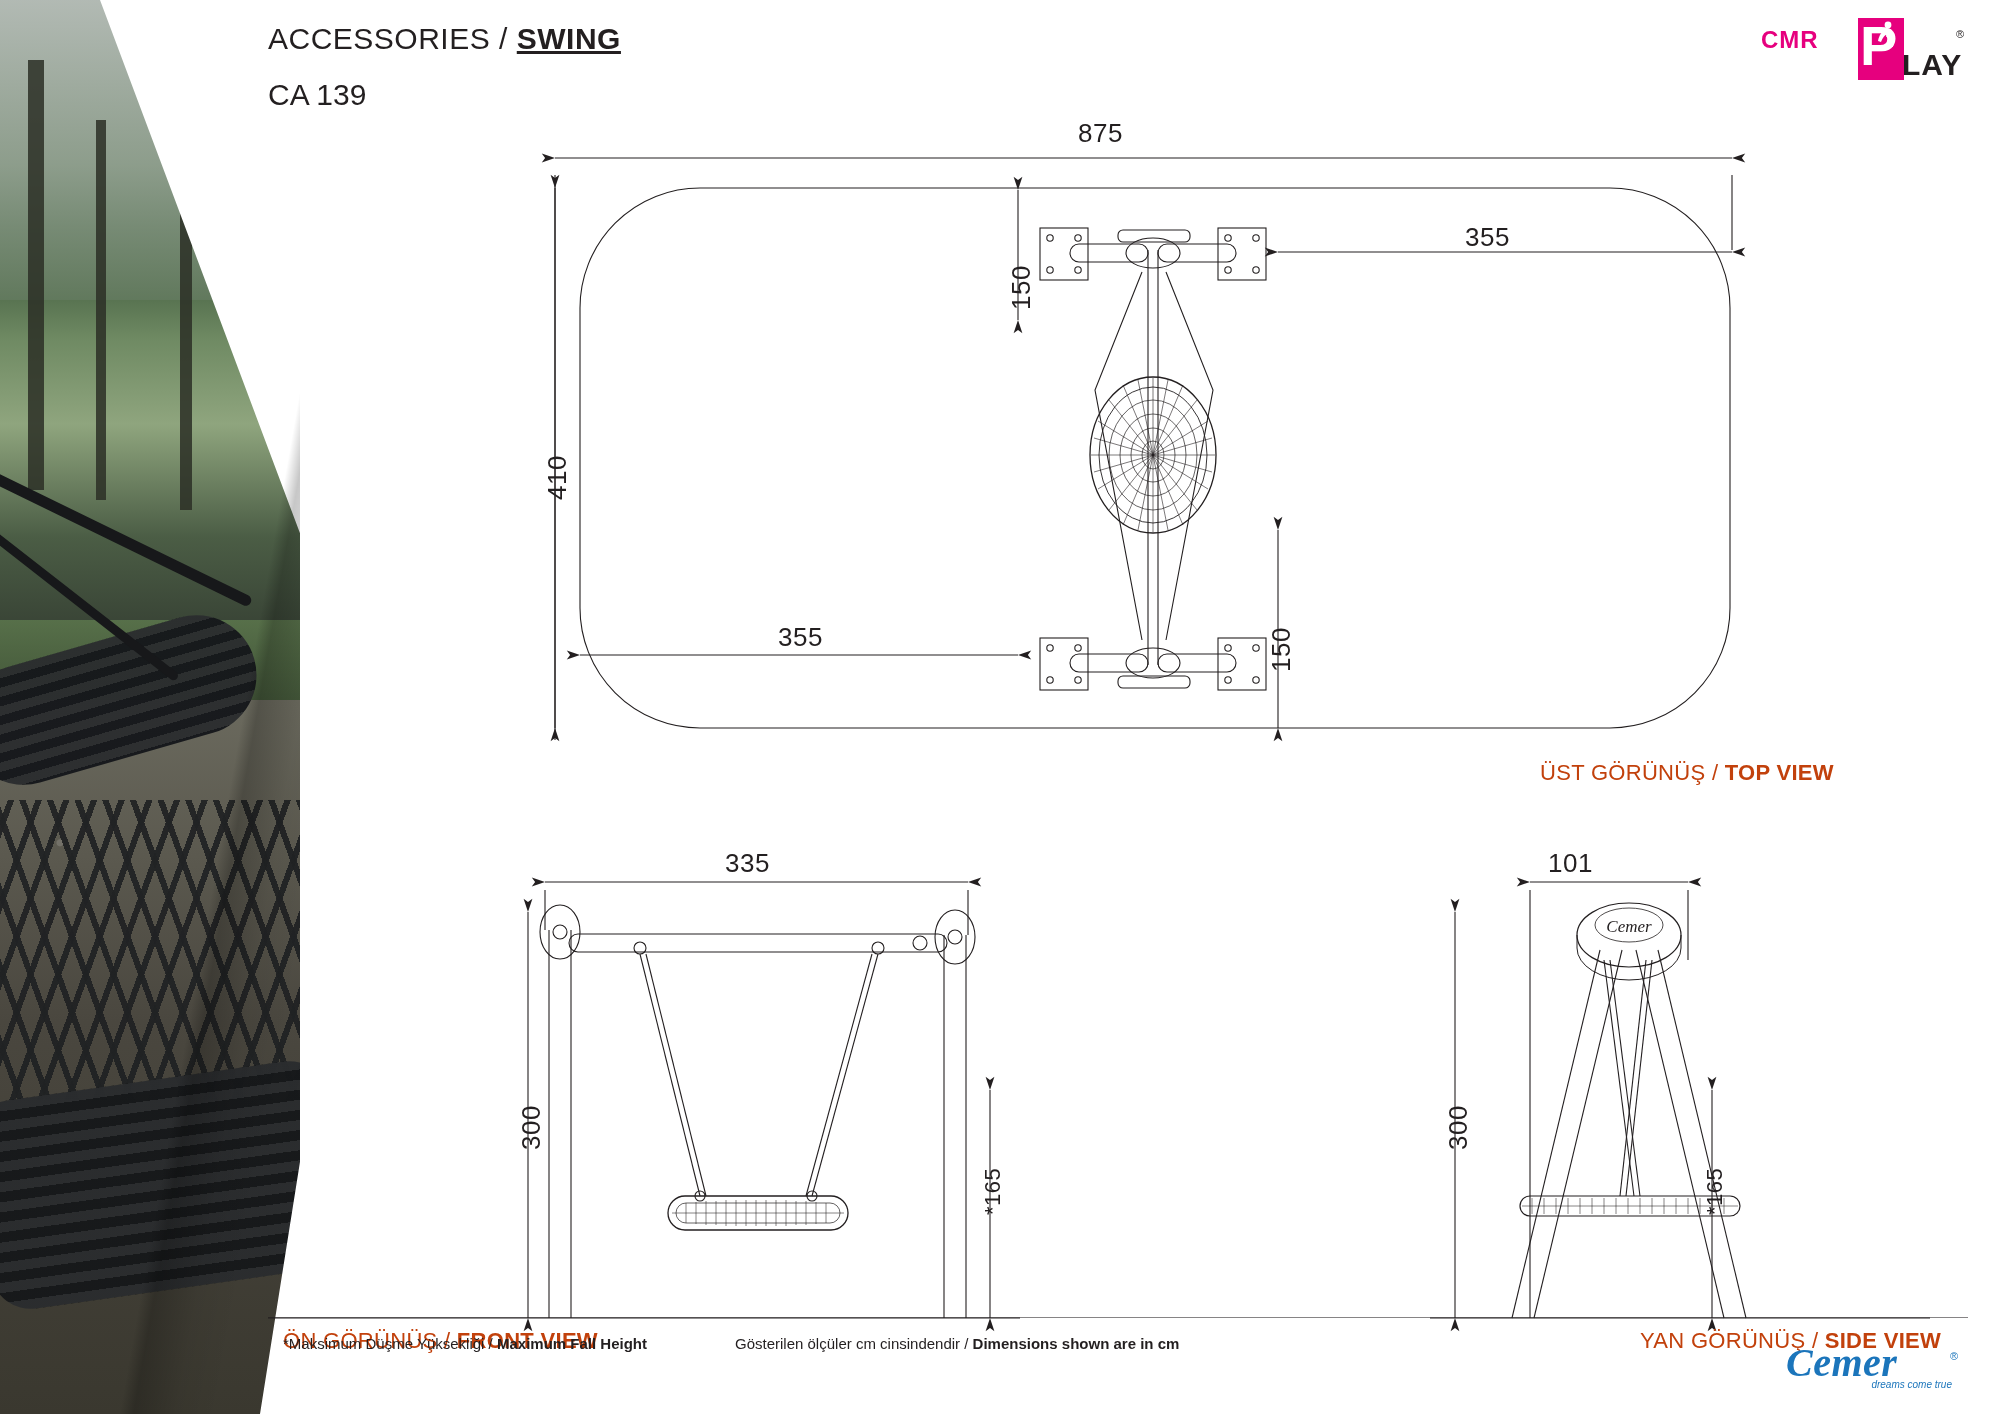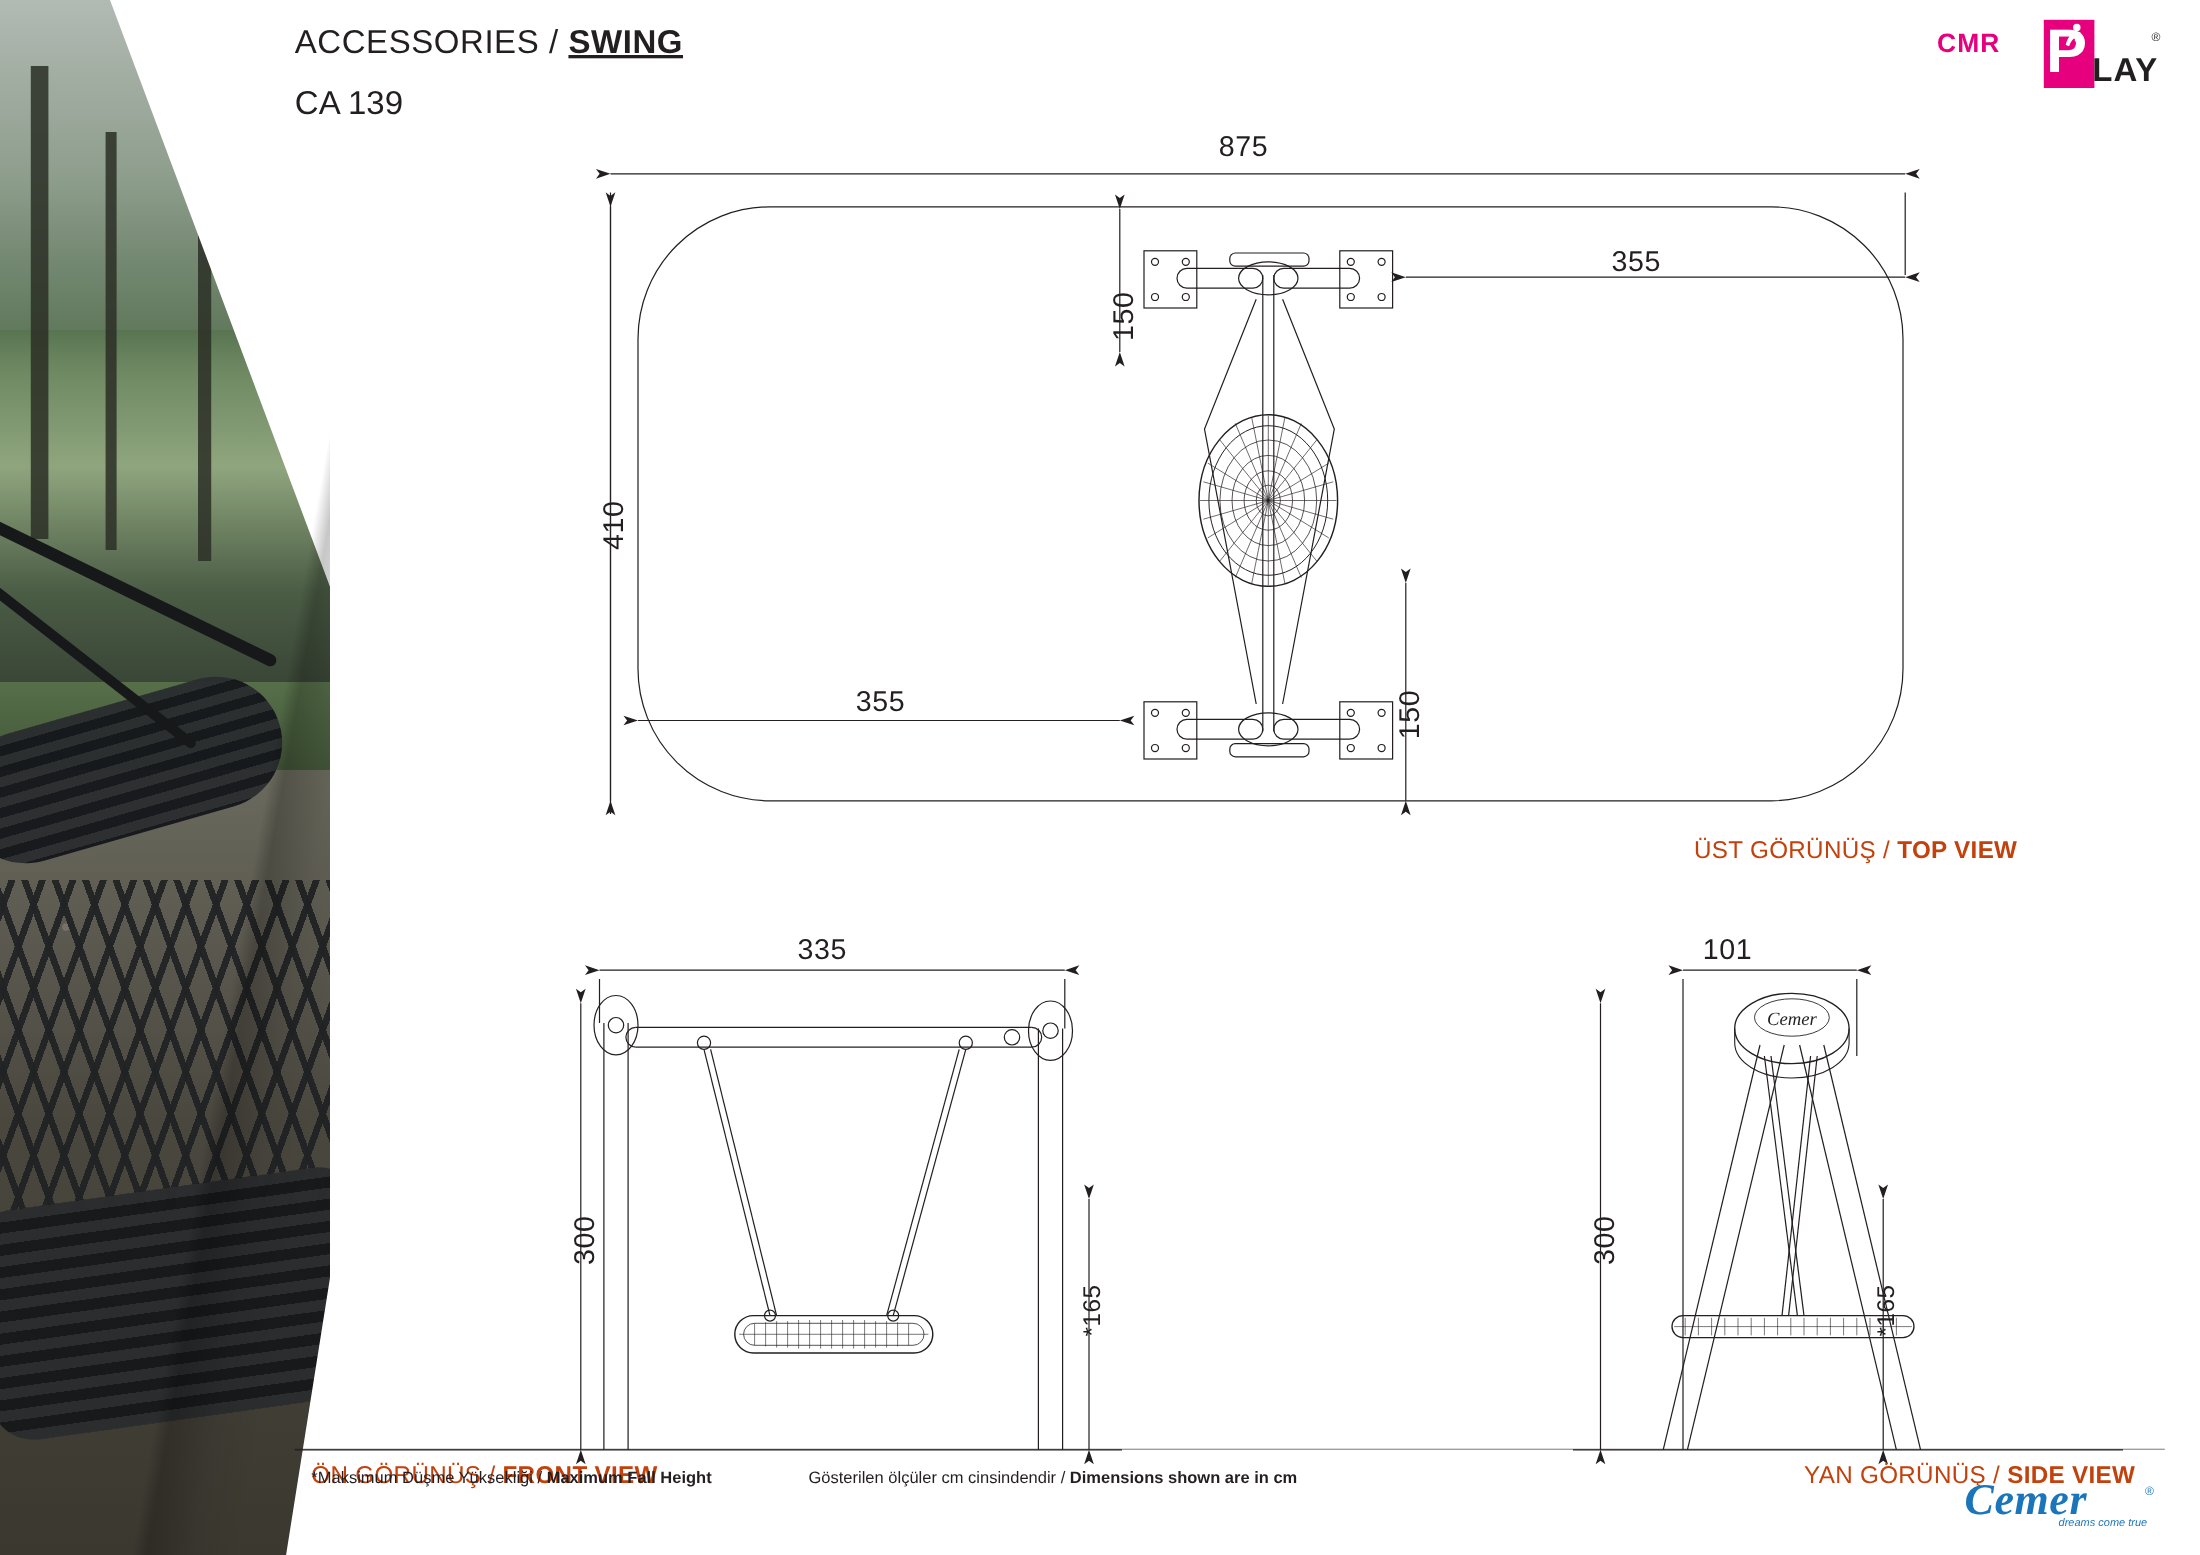--- a/index.html
+++ b/index.html
@@ -324,21 +324,21 @@
             <line x1="1712" y1="1198" x2="1712" y2="1214"></line>
           <line x1="1724" y1="1198" x2="1724" y2="1214"></line>
           <line x1="1522" y1="1206" x2="1738" y2="1206"></line>
         </g>
       </g>
     </g>
 
     <text x="1629" y="932" font-family="Liberation Serif, serif" font-style="italic" font-size="17" fill="#231f20" text-anchor="middle">Cemer</text>
   </svg>
 
-  <div class="lbl" style="left:1108px;top:118px;">875</div>
+  <div class="lbl" style="left:1078px;top:118px;">875</div>
   <div class="lbl vert" style="left:542px;top:500px;">410</div>
   <div class="lbl" style="left:1465px;top:222px;">355</div>
   <div class="lbl" style="left:778px;top:622px;">355</div>
   <div class="lbl vert" style="left:1006px;top:310px;">150</div>
   <div class="lbl vert" style="left:1266px;top:672px;">150</div>
 
   <div class="lbl" style="left:725px;top:848px;">335</div>
   <div class="lbl vert" style="left:516px;top:1150px;">300</div>
   <div class="lbl vert small" style="left:980px;top:1215px;">*165</div>
 

